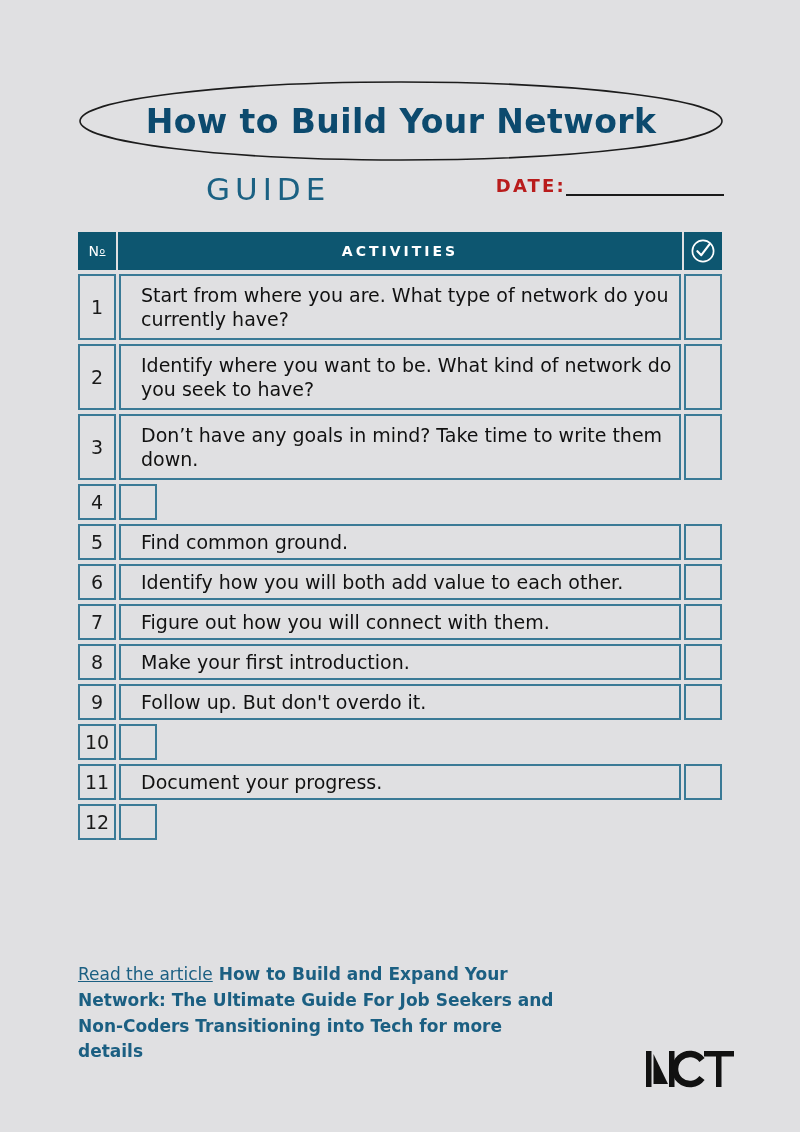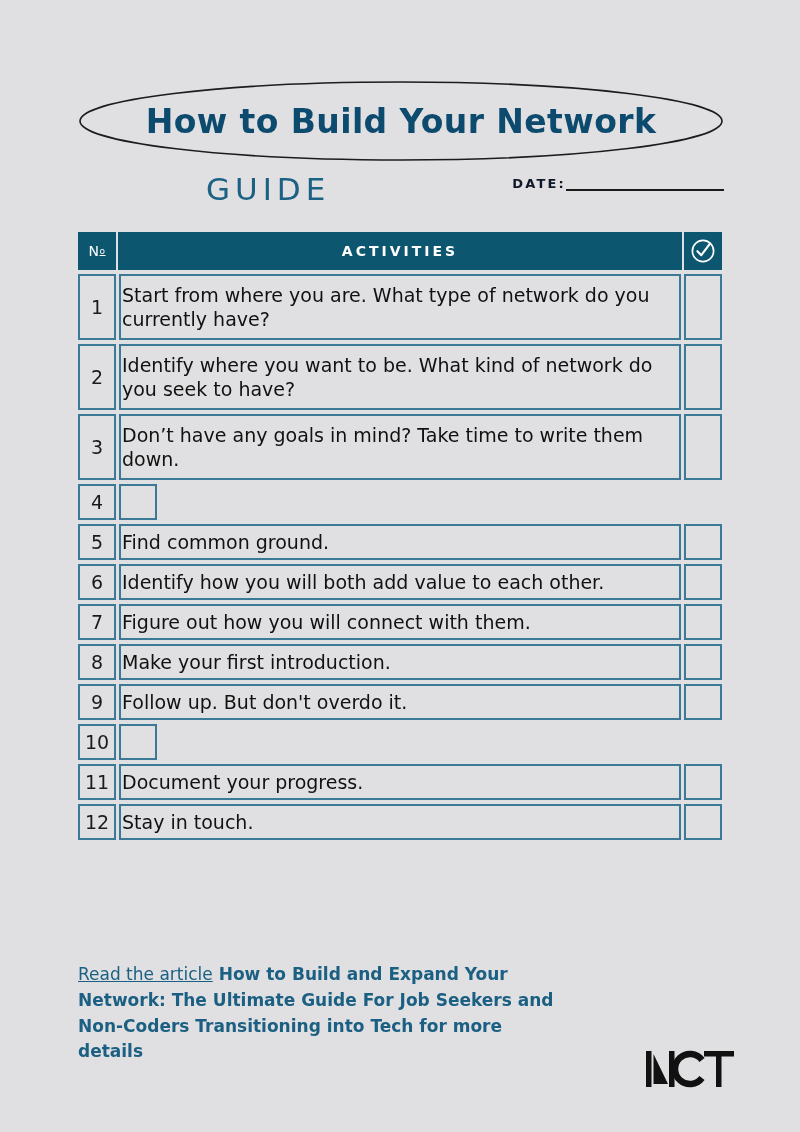--- a/index.html
+++ b/index.html
@@ -70,23 +70,23 @@
     font-family: "DejaVu Sans", sans-serif;
   }
   .date-block {
     position: absolute;
     right: 0px;
     top: 14px;
     display: flex;
     align-items: flex-end;
   }
   .date-label {
-    font-size: 13px;
+    font-size: 18px;
     font-weight: bold;
-    color: #0f172a;
+    color: #b91c1c;
     letter-spacing: 2.2px;
     font-family: "DejaVu Sans", sans-serif;
     line-height: 1;
     padding-bottom: 2px;
   }
   .date-line {
     width: 158px;
     height: 0;
     border-bottom: 2px solid #1a1a1a;
     margin-bottom: 1px;
@@ -152,21 +152,21 @@
     align-items: center;
     justify-content: center;
     font-size: 19px;
     color: #1a1a1a;
     font-family: "DejaVu Sans", sans-serif;
   }
   .c-act {
     flex: 1 1 auto;
     display: flex;
     align-items: center;
-    padding: 0 2px 0 1px;
+    padding: 0 2px 0 20px;
     font-size: 19px;
     color: #111111;
     line-height: 1.28;
     font-family: "DejaVu Sans", sans-serif;
   }
   .c-check {
     width: 38px;
     flex: 0 0 38px;
   }
   .h1 { height: 36px; }
@@ -287,21 +287,20 @@
           <div class="cell c-num h1">10</div>
           <div class="cell c-check h1"></div>
         </div>
         <div class="trow">
           <div class="cell c-num h1">11</div>
           <div class="cell c-act h1">Document your progress.</div>
           <div class="cell c-check h1"></div>
         </div>
         <div class="trow">
           <div class="cell c-num h1">12</div>
-          <div class="cell c-act h1">Stay in touch.</div>
           <div class="cell c-check h1"></div>
         </div>
       </div>
   </div>
 
   <div class="footer">
     <span class="link">Read the article</span>
     <span>How to Build and Expand Your Network: The Ultimate Guide For Job Seekers and Non-Coders Transitioning into Tech for more details</span>
   </div>
 

